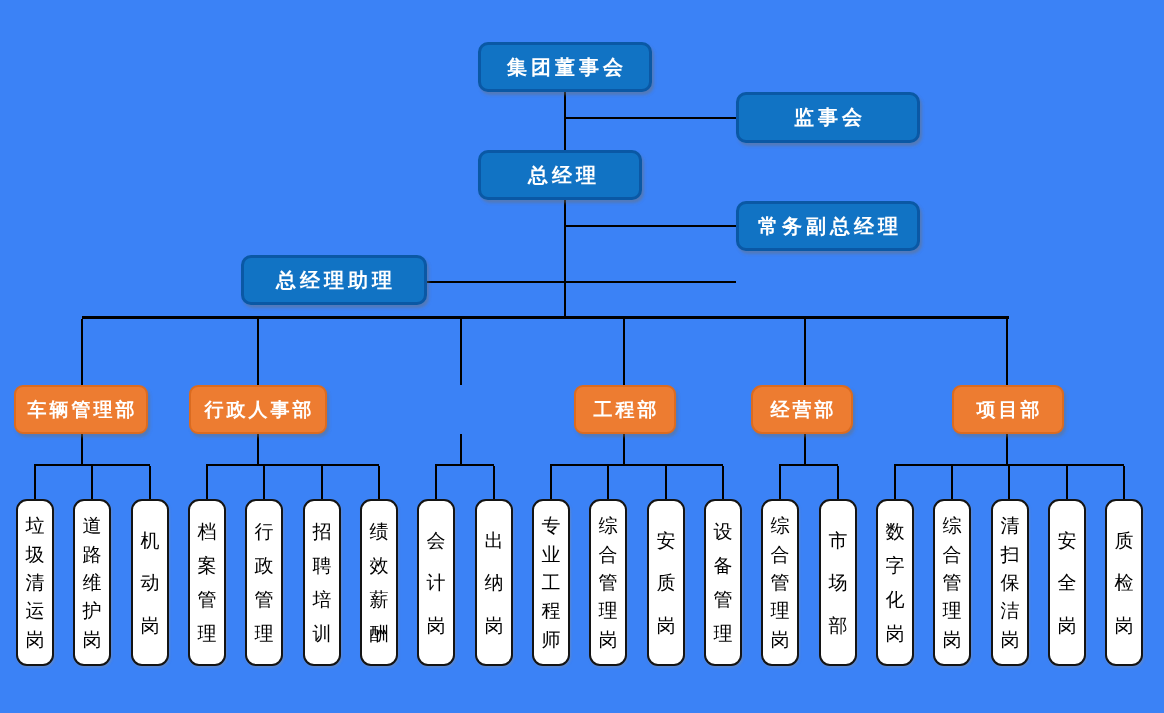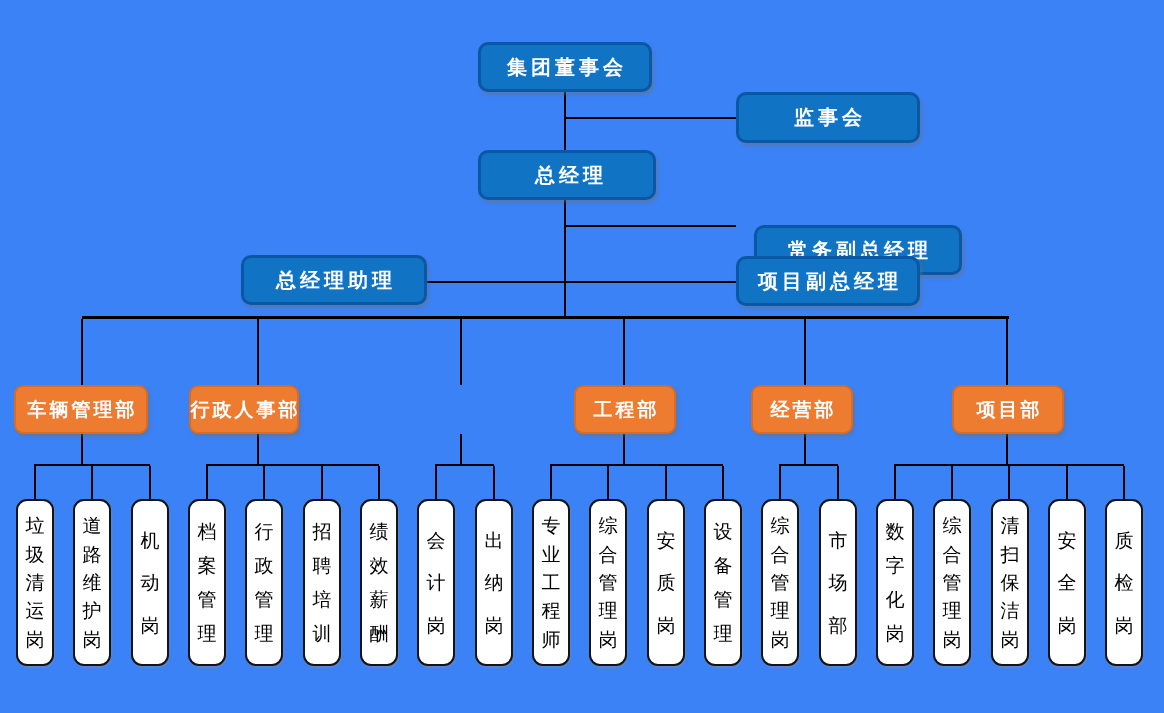--- a/index.html
+++ b/index.html
@@ -81,29 +81,28 @@
   <div class="ln" style="left:779px;top:466px;width:2px;height:33px;"></div>
   <div class="ln" style="left:837px;top:466px;width:2px;height:33px;"></div>
   <div class="ln" style="left:894px;top:466px;width:2px;height:33px;"></div>
   <div class="ln" style="left:951px;top:466px;width:2px;height:33px;"></div>
   <div class="ln" style="left:1008px;top:466px;width:2px;height:33px;"></div>
   <div class="ln" style="left:1066px;top:466px;width:2px;height:33px;"></div>
   <div class="ln" style="left:1123px;top:466px;width:2px;height:33px;"></div>
 
   <div class="box blue" style="left:478px;top:42px;width:174px;height:50px;">集团董事会</div>
   <div class="box blue" style="left:736px;top:92px;width:184px;height:51px;">监事会</div>
-  <div class="box blue" style="left:478px;top:150px;width:178px;height:50px;padding-left:8px;">总经理</div>
-  <div class="box blue" style="left:754px;top:201px;width:208px;height:50px;margin-top:24px;">常务副总经理</div>
+  <div class="box blue" style="left:478px;top:150px;width:164px;height:50px;padding-left:8px;">总经理</div>
+  <div class="box blue" style="left:736px;top:201px;width:184px;height:50px;">常务副总经理</div>
   <div class="box blue" style="left:241px;top:255px;width:186px;height:50px;">总经理助理</div>
-  <div class="box blue" style="left:736px;top:256px;width:184px;height:50px;">项目副总经理</div>
 
   <div class="box orange" style="left:14px;top:385px;width:134px;height:49px;">车辆管理部</div>
-  <div class="box orange" style="left:189px;top:385px;width:110px;height:49px;">行政人事部</div>
+  <div class="box orange" style="left:189px;top:385px;width:138px;height:49px;">行政人事部</div>
   <div class="box orange" style="left:574px;top:385px;width:102px;height:49px;text-align:right;">工程部</div>
-  <div class="box orange" style="left:751px;top:385px;width:102px;height:49px;">经营部</div>
+  <div class="box orange" style="left:751px;top:385px;width:102px;height:49px;border-radius:11px;">经营部</div>
   <div class="box orange" style="left:952px;top:385px;width:112px;height:49px;">项目部</div>
 
   <div class="box child" style="left:16px;">
       <span>垃</span>
       <span>圾</span>
       <span>清</span>
       <span>运</span>
       <span>岗</span>
     </div>
   <div class="box child" style="left:73px;">

